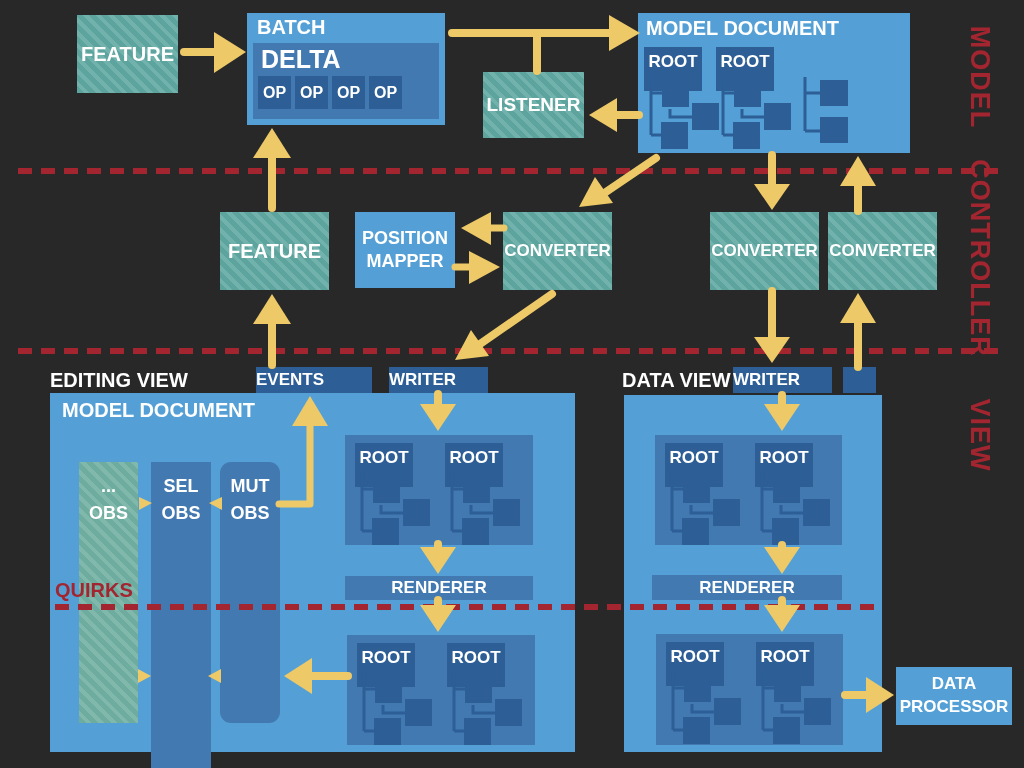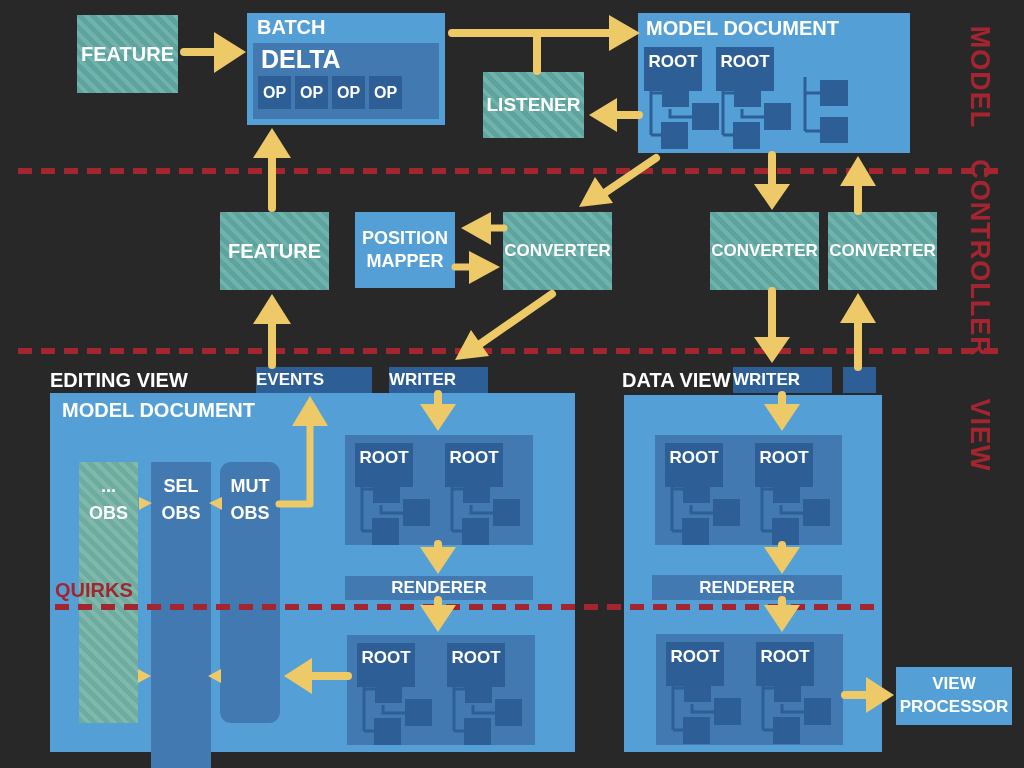--- a/index.html
+++ b/index.html
@@ -203,21 +203,21 @@
           <svg width="80" height="74" viewBox="0 0 80 74">
             <path d="M7 0 V58 M7 16 H20 M7 58 H19 M26 32 V40 H48" fill="none" stroke="#2d5f96" stroke-width="3"></path>
             <rect x="18" y="3" width="27" height="27" fill="#2d5f96"></rect>
             <rect x="48" y="26" width="27" height="27" fill="#2d5f96"></rect>
             <rect x="17" y="45" width="27" height="27" fill="#2d5f96"></rect>
           </svg>
         </div>
     </div>
   </div>
 
-  <div class="abs lb center wt" style="left:896px;top:667px;width:116px;height:58px;font-size:17px;line-height:1.35;">VIEW PROCESSOR</div>
+  <div class="abs lb center wt" style="left:896px;top:667px;width:116px;height:58px;font-size:17px;line-height:1.35;">DATA PROCESSOR</div>
 
   <div class="dash" style="left:55px;top:604px;width:823px;"></div>
 
   <svg class="overlay" width="1024" height="768" viewBox="0 0 1024 768">
     <g fill="#eec968" stroke="#eec968" stroke-linecap="round">
 
       <g>
           <path d="M184 52 H218" stroke-width="8" fill="none"></path>
           <polygon points="214,32 246,52 214,73" stroke="none"></polygon>
         </g>

